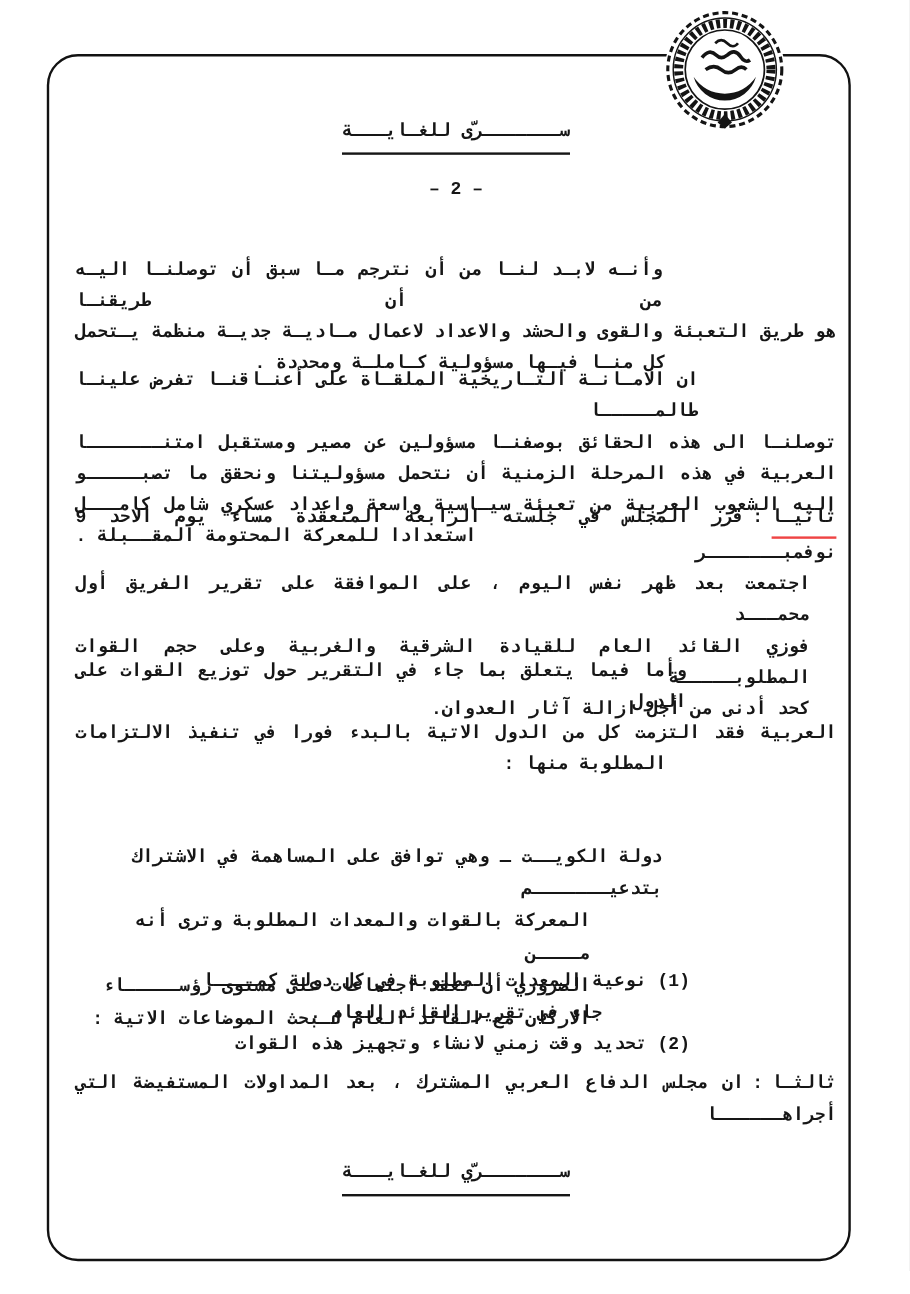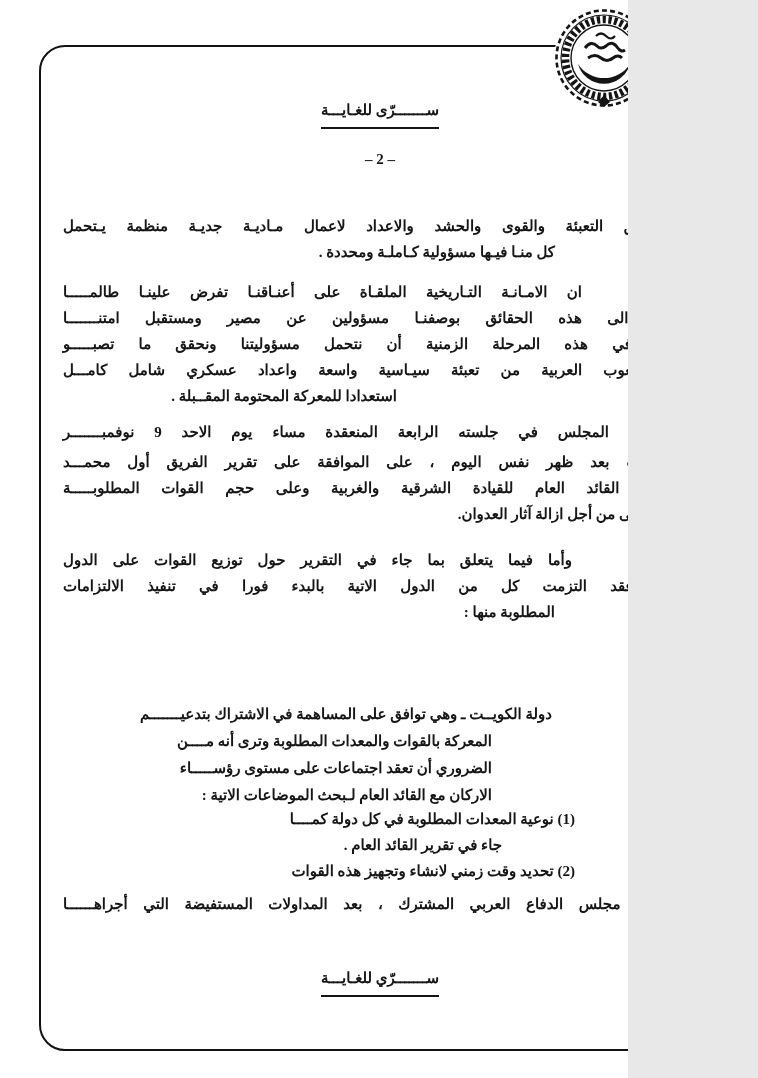--- a/index.html
+++ b/index.html
@@ -1,21 +1,21 @@
 <!DOCTYPE html>
 <html lang="ar"><head>
 <meta charset="utf-8">
 <style>
   html,body{margin:0;padding:0;background:#e8e8e8;}
   .sheet{
     position:relative;
-    width:628px;height:1078px;
+    width:758px;height:1078px;
     background:#ffffff;
     overflow:hidden;
-    font-family:Liberation Serif, serif;
+    font-family:Liberation Mono, monospace;
     color:#161616;
   }
   .frame{
     position:absolute;
     left:39px;top:45px;
     width:666px;height:1002px;
     border:2px solid #121212;
     border-radius:26px;
   }
   .emblem{
@@ -87,25 +87,26 @@
 
   <div class="blk center" style="top:97px">
     <span class="uline">ســـــــرّى للغـايـــة</span>
   </div>
 
   <div class="blk center" style="top:146px">
     <span>– 2 –</span>
   </div>
 
   <div class="blk" style="top:213px">
+    <div class="ln j pr145">وأنـه لابـد لنـا من أن نترجم مـا سبق أن توصلنـا اليـه من أن طريقنـا</div>
     <div class="ln j">هو طريق التعبئة والقوى والحشد والاعداد لاعمال مـاديـة جديـة منظمة يـتحمل</div>
     <div class="ln pr142">كل منـا فيـها مسؤولية كـاملـة ومحددة .</div>
   </div>
 
-  <div class="blk" style="top:279px">
+  <div class="blk" style="top:305px">
     <div class="ln j pr115">ان الامـانـة التـاريخية الملقـاة على أعنـاقنـا تفرض علينـا طالمـــــا</div>
     <div class="ln j">توصلنـا الى هذه الحقائق بوصفنـا مسؤولين عن مصير ومستقبل امتنـــــــا</div>
     <div class="ln j">العربية في هذه المرحلة الزمنية أن نتحمل مسؤوليتنا ونحقق ما تصبـــــو</div>
     <div class="ln j">اليه الشعوب العربية من تعبئة سيـاسية واسعة واعداد عسكري شامل كامـــل</div>
     <div class="ln pr300">استعدادا للمعركة المحتومة المقــبلة .</div>
   </div>
 
   <div class="blk" style="top:419px">
     <div class="ln j">
       <span class="sec-label">ثانيـا</span><span class="sec-sep">:</span><span>قرر المجلس في جلسته الرابعة المنعقدة مساء يوم الاحد 9 نوفمبـــــــر</span>

